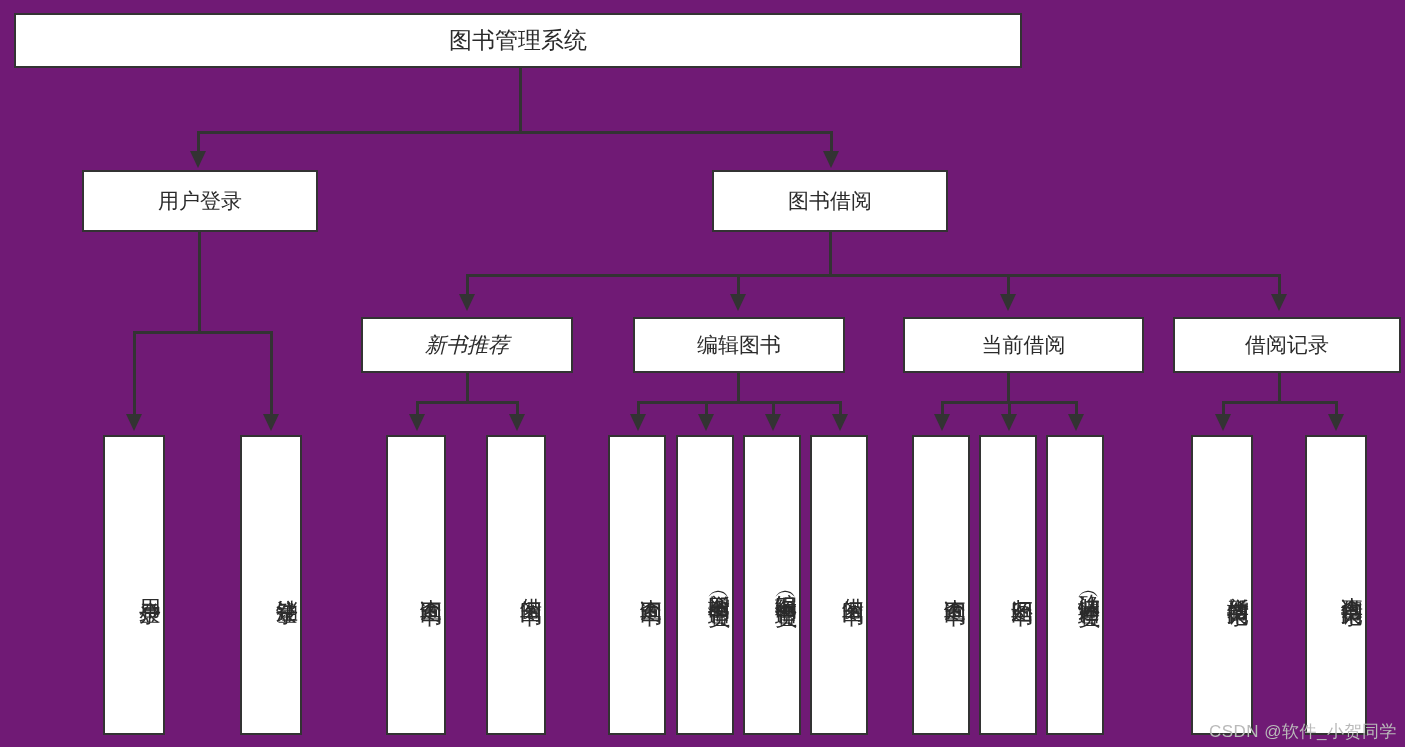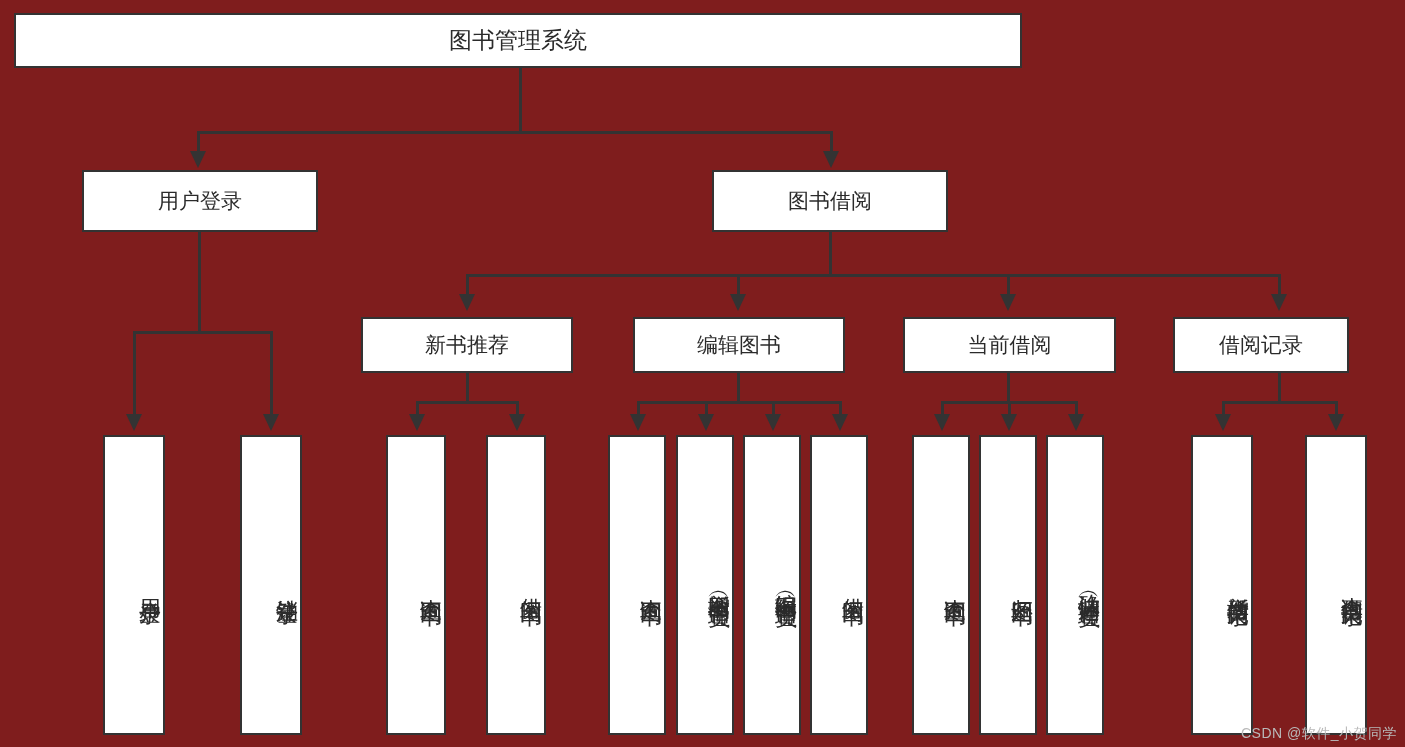--- a/index.html
+++ b/index.html
@@ -8,21 +8,21 @@
     padding: 0;
     background: #ffffff;
   }
   body {
     font-family: "Liberation Sans", "DejaVu Sans", sans-serif;
   }
   #canvas {
     position: relative;
     width: 1405px;
     height: 747px;
-    background: #7f1d1d;
+    background: #701a75;
     overflow: hidden;
   }
   
   .node {
     position: absolute;
     box-sizing: border-box;
     border: 2px solid #333333;
     background: #ffffff;
     display: flex;
     align-items: center;
@@ -64,21 +64,21 @@
     height: 0;
     border-left: 8px solid transparent;
     border-right: 8px solid transparent;
     border-top: 17px solid #333333;
   }
   
   #watermark {
     position: absolute;
     right: 8px;
     bottom: 4px;
-    font-size: 14px;
+    font-size: 17px;
     color: #b9b9b9;
     letter-spacing: 0.5px;
     white-space: nowrap;
     pointer-events: none;
     margin-left: 47px;
   }
 </style>
 </head>
 <body>
 
@@ -116,30 +116,30 @@
   <div class="conn hline" style="left:466px; top:274px; width:812px;"></div>
   <div class="conn vline" style="left:466px; top:274px; height:22px;"></div>
   <div class="arrow" style="left:459px; top:294px;"></div>
   <div class="conn vline" style="left:737px; top:274px; height:22px;"></div>
   <div class="arrow" style="left:730px; top:294px;"></div>
   <div class="conn vline" style="left:1007px; top:274px; height:22px;"></div>
   <div class="arrow" style="left:1000px; top:294px;"></div>
   <div class="conn vline" style="left:1278px; top:274px; height:22px;"></div>
   <div class="arrow" style="left:1271px; top:294px;"></div>
 
-  <div class="node lvl2" style="left:361px; top:317px; width:212px; height:56px;">
+  <div class="node lvl2" style="left:361px; top:317px; width:212px; height:56px;font-style:italic;">
     <span>新书推荐</span>
   </div>
   <div class="node lvl2" style="left:633px; top:317px; width:212px; height:56px;">
     <span>编辑图书</span>
   </div>
-  <div class="node lvl2" style="left:903px; top:317px; width:213px; height:56px;">
+  <div class="node lvl2" style="left:903px; top:317px; width:241px; height:56px;">
     <span>当前借阅</span>
   </div>
-  <div class="node lvl2" style="left:1173px; top:317px; width:176px; height:56px;">
+  <div class="node lvl2" style="left:1173px; top:317px; width:228px; height:56px;">
     <span>借阅记录</span>
   </div>
 
   <div class="conn vline" style="left:466px; top:373px; height:30px;"></div>
   <div class="conn hline" style="left:416px; top:401px; width:103px;"></div>
   <div class="conn vline" style="left:416px; top:401px; height:14px;"></div>
   <div class="arrow" style="left:409px; top:414px;"></div>
   <div class="conn vline" style="left:516px; top:401px; height:14px;"></div>
   <div class="arrow" style="left:509px; top:414px;"></div>
 

